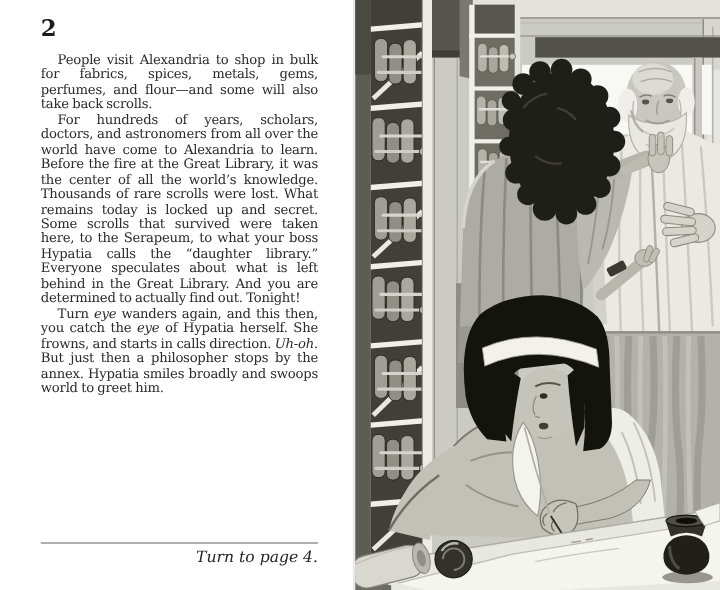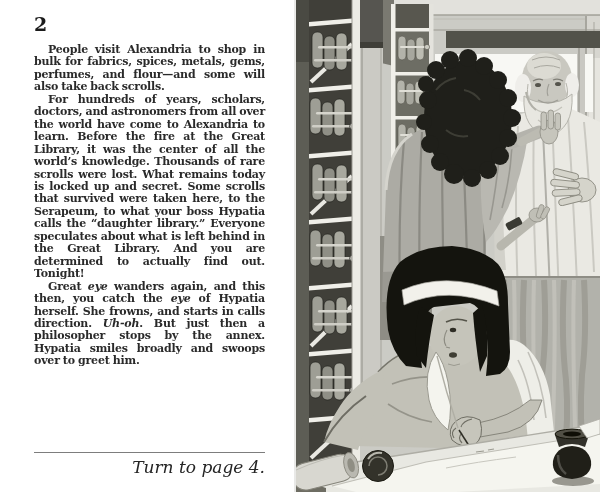--- a/index.html
+++ b/index.html
@@ -4,40 +4,40 @@
 <style>
   html,body{margin:0;padding:0;background:#ffffff;}
   .book{position:relative;width:600px;height:492px;background:#ffffff;overflow:hidden;display:flex;
         font-family:"DejaVu Serif", serif;}
   .text-page{position:relative;width:296px;height:492px;background:#ffffff;box-sizing:border-box;
              border-right:2px solid #e9e9e7;}
   .page-number{position:absolute;left:34px;top:13px;font-size:19px;font-weight:bold;color:#1b1b1b;}
   .body-text{position:absolute;left:34px;top:44px;width:231px;color:#2a2a2a;
              font-size:11px;line-height:12.45px;letter-spacing:-0.2px;word-spacing:-0.5px;
              text-align:justify;}
-  .body-text p{margin:0;text-indent:14px;font-weight:bold;}
+  .body-text p{margin:0;text-indent:14px;}
   .body-text i{font-style:italic;margin-top:36px;}
   .footer-rule{position:absolute;left:34px;top:452px;width:231px;height:0;border-top:1px solid #7d7d7d;}
   .footer-text{position:absolute;left:34px;top:457px;width:231px;text-align:right;
-               font-style:italic;font-size:17px;color:#242424;}
+               font-style:italic;font-size:13px;color:#242424;}
   .illus-page{position:relative;width:304px;height:492px;}
   .illus-page svg{display:block;}
 </style>
 </head>
 <body>
 
 <div class="book">
 
   <div class="text-page">
     <div class="page-number">2</div>
 
     <div class="body-text">
       <p><span>People visit Alexandria to shop in bulk for fabrics, spices, metals, gems, perfumes, and flour—and some will also take back scrolls.</span></p>
       <p><span>For hundreds of years, scholars, doctors, and astronomers from all over the world have come to Alexandria to learn. Before the fire at the Great Library, it was the center of all the world’s knowledge. Thousands of rare scrolls were lost. What remains today is locked up and secret. Some scrolls that survived were taken here, to the Serapeum, to what your boss Hypatia calls the “daughter library.” Everyone speculates about what is left behind in the Great Library. And you are determined to actually find out. Tonight!</span></p>
-      <p><span>Great </span><i>eye</i><span> wanders again, and this then, you catch the </span><i>eye</i><span> of Hypatia herself. She frowns, and starts in calls direction. </span><i>Uh-oh</i><span>. But just then a philosopher stops by the annex. Hypatia smiles broadly and swoops over to greet him.</span></p>
+      <p><span>Turn </span><i>eye</i><span> wanders again, and this then, you catch the </span><i>eye</i><span> of Hypatia herself. She frowns, and starts in calls direction. </span><i>Uh-oh</i><span>. But just then a philosopher stops by the annex. Hypatia smiles broadly and swoops world to greet him.</span></p>
     </div>
 
     <div class="footer-rule"></div>
     <div class="footer-text">Turn to page 4.</div>
   </div>
 
   <div class="illus-page">
     <svg width="304" height="492" viewBox="0 0 304 492" role="img">
       <defs>
 

